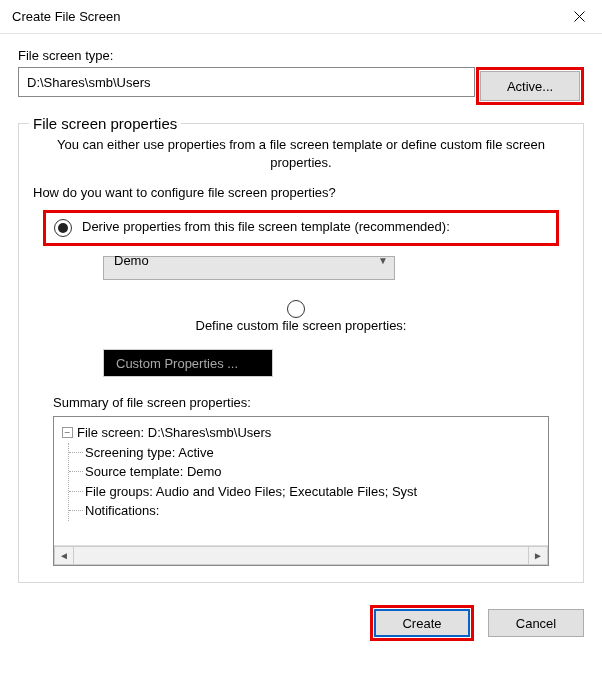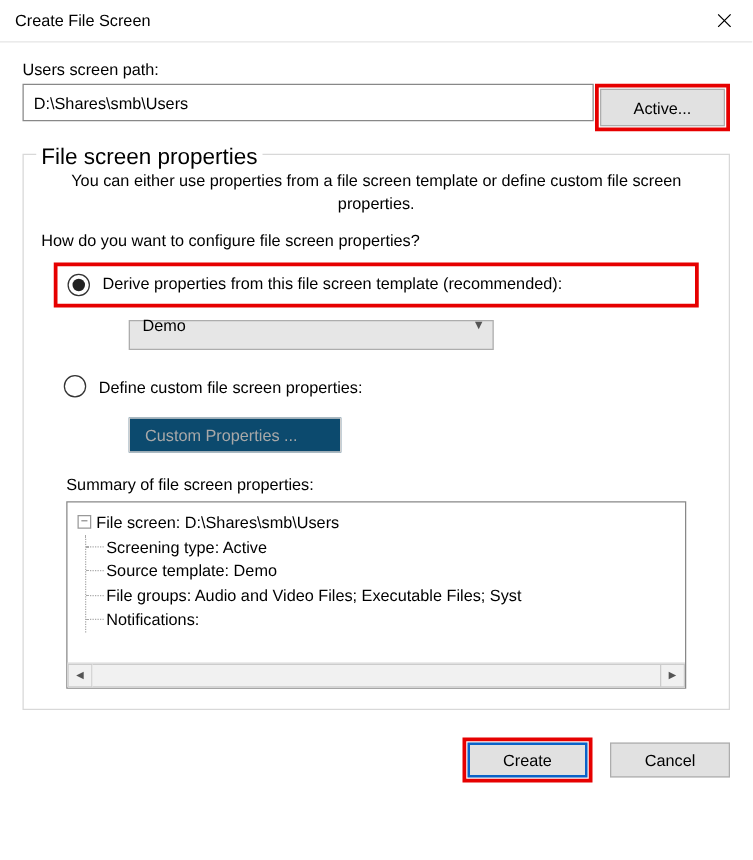--- a/index.html
+++ b/index.html
@@ -8,33 +8,33 @@
     .titlebar .title { flex: 1; font-size: 13px; }
     .close-btn { width: 46px; height: 34px; display: flex; align-items: center; justify-content: center; background: transparent; border: none; }
     .close-btn svg { width: 11px; height: 11px; }
     .content { padding: 14px 18px 0 18px; }
     .path-label { font-size: 13px; margin-bottom: 4px; }
     .path-row { display: flex; gap: 1px; align-items: stretch; margin-bottom: 18px; }
     .path-input { flex: 1; height: 30px; border: 1px solid #888; padding: 5px 8px; font-size: 13px; font-family: inherit; }
     .browse-wrap { border: 3px solid #e60000; padding: 1px; }
     .browse-btn { height: 30px; width: 100px; background: #e1e1e1; border: 1px solid #adadad; font-size: 13px; font-family: inherit; }
     .fieldset { border: 1px solid #d8d8d8; padding: 12px 14px 16px 14px; position: relative; }
-    .fieldset .legend { position: absolute; top: -9px; left: 10px; background: #fff; padding: 0 4px; font-size: 18px; }
+    .fieldset .legend { position: absolute; top: -9px; left: 10px; background: #fff; padding: 0 4px; font-size: 15px; }
     .desc { font-size: 13px; line-height: 1.35; margin-bottom: 14px; text-align: center; }
     .question { font-size: 13px; margin-bottom: 10px; }
     .radio-wrap { border: 3px solid #e60000; padding: 6px 8px; margin: 0 10px 10px 10px; display: flex; }
-    .radio-wrap-plain { padding: 6px 8px; margin: 0 10px 10px 10px; display: flex; align-items: center; }
+    .radio-wrap-plain { padding: 6px 8px; margin: 0 10px 10px 10px; display: flex; align-items: center; flex-direction: column; }
     .radio { width: 18px; height: 18px; border: 1px solid #333; border-radius: 50%; display: inline-flex; align-items: center; justify-content: center; margin-right: 10px; flex-shrink: 0; }
     .radio.checked::after { content: ""; width: 10px; height: 10px; background: #222; border-radius: 50%; }
     .radio-label { font-size: 13px; }
     .template-row { margin: 0 0 14px 70px; }
     .template-select { width: 292px; height: 24px; background: #e6e6e6; border: 1px solid #adadad; display: flex; align-items: center; justify-content: space-between; padding: 0 6px 16px 10px; font-size: 13px; }
     .template-select .chev { font-size: 10px; color: #555; }
     .custom-btn-row { margin: 0 0 18px 70px; }
-    .custom-btn { height: 28px; width: 170px; background: #0c4a6e; border: 1px solid #cfcfcf; color: #a8a8a8; font-size: 13px; font-family: inherit; text-align: left; padding-left: 12px; }
+    .custom-btn { height: 28px; width: 170px; background: #000000; border: 1px solid #cfcfcf; color: #a8a8a8; font-size: 13px; font-family: inherit; text-align: left; padding-left: 12px; }
     .summary-label { font-size: 13px; margin: 0 0 6px 20px; }
     .summary-box { margin: 0 20px; border: 1px solid #888; height: 150px; display: flex; flex-direction: column; overflow: hidden; background: #fff; }
     .tree { flex: 1; padding: 6px 4px 0 8px; font-size: 13px; line-height: 1.5; overflow: hidden; white-space: nowrap; }
     .tree-root { display: flex; align-items: center; }
     .tree-toggle { width: 11px; height: 11px; border: 1px solid #999; display: inline-flex; align-items: center; justify-content: center; font-size: 10px; line-height: 1; margin-right: 4px; color: #666; }
     .tree-children { margin-left: 6px; border-left: 1px dotted #aaa; padding-left: 0; }
     .tree-item { display: flex; align-items: center; }
     .tree-item::before { content: ""; display: inline-block; width: 14px; border-top: 1px dotted #aaa; margin-right: 2px; }
     .hscroll { height: 20px; display: flex; align-items: stretch; border-top: 1px solid #ddd; background: #f1f1f1; }
     .hscroll .arrow { width: 20px; display: flex; align-items: center; justify-content: center; background: #f1f1f1; border: 1px solid #ccc; font-size: 10px; color: #555; }
@@ -50,21 +50,21 @@
 <div class="titlebar">
   <span class="title">Create File Screen</span>
   <button class="close-btn">
     <svg viewBox="0 0 11 11">
         <path d="M0.5 0.5 L10.5 10.5 M10.5 0.5 L0.5 10.5" stroke="#000" stroke-width="1"></path>
       </svg>
   </button>
 </div>
 
 <div class="content">
-  <div class="path-label">Users screen path:</div>
+  <div class="path-label">File screen type:</div>
   <div class="path-row">
     <input class="path-input" type="text" value="D:\Shares\smb\Users" style="">
     <div class="browse-wrap">
       <button class="browse-btn">Active...</button>
     </div>
   </div>
 
   <div class="fieldset">
     <span class="legend">File screen properties</span>
     <div class="desc">You can either use properties from a file screen template or define custom file screen properties.</div>

